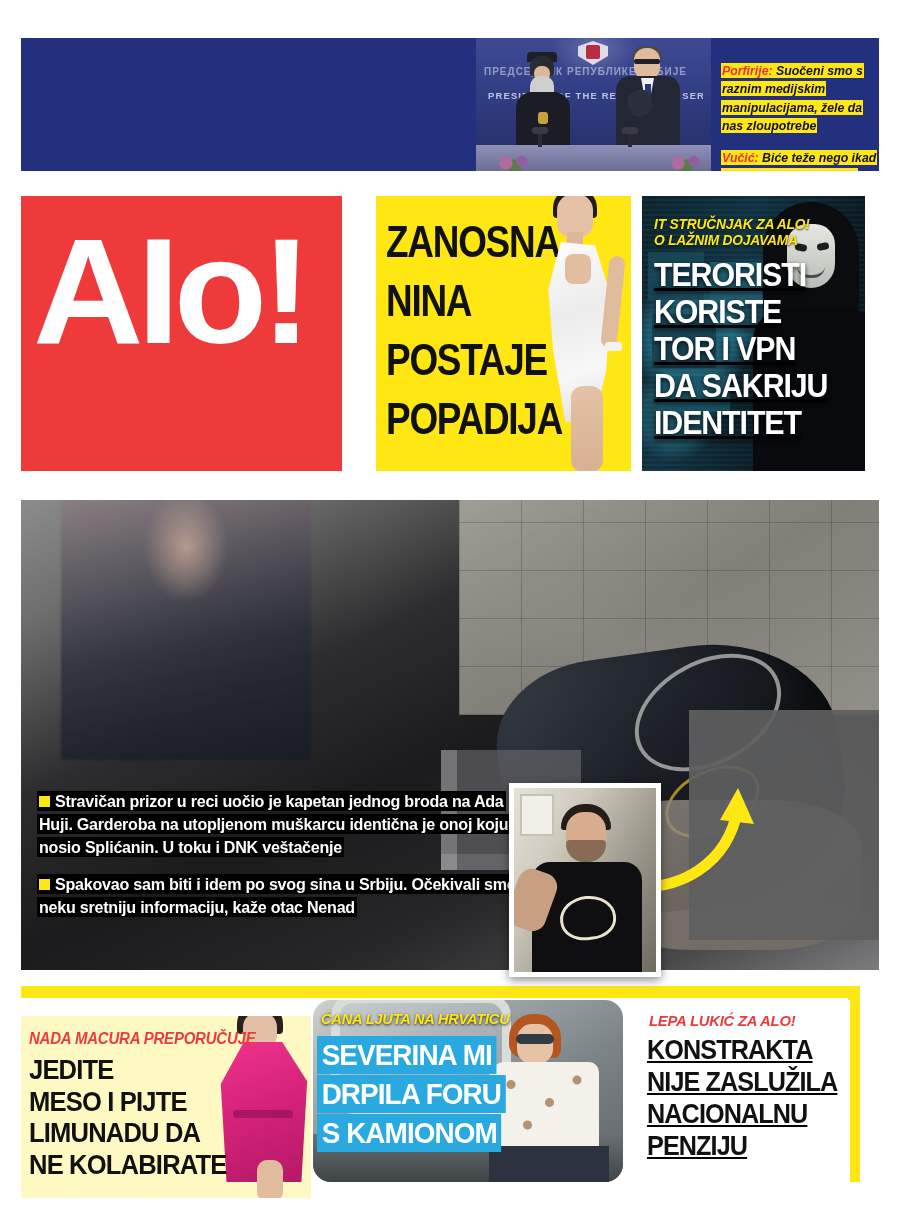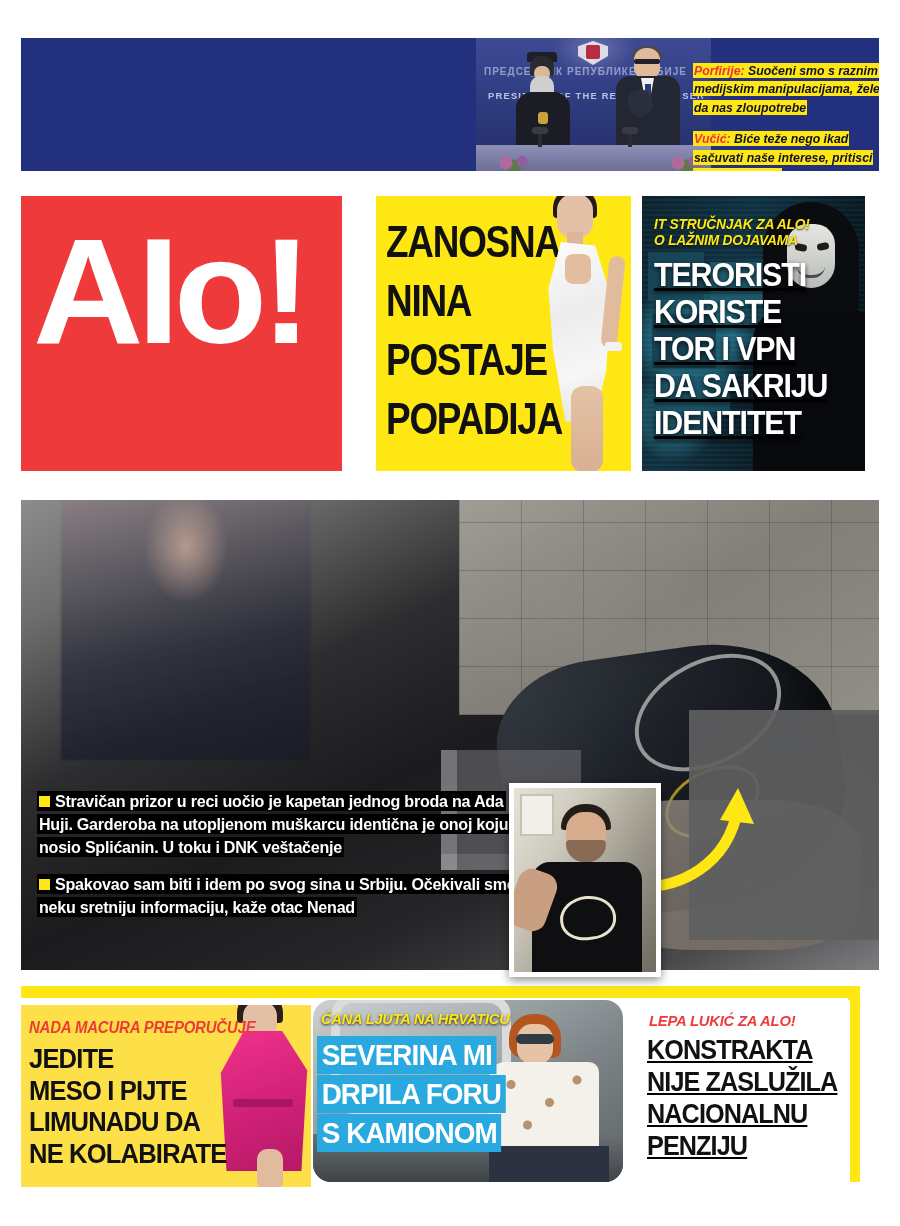--- a/index.html
+++ b/index.html
@@ -104,21 +104,21 @@
   .tb-mic:before{content:""; position:absolute; left:-6px; top:-4px; width:16px; height:7px;
     background:#3a3a45; border-radius:3px;}
   .tb-flowers{ position:absolute; bottom:0; width:40px; height:16px;
     background:radial-gradient(circle at 30% 50%, #b06a9d 0 6px, transparent 7px),
                radial-gradient(circle at 70% 40%, #8f5fa0 0 5px, transparent 6px),
                radial-gradient(circle at 50% 75%, #5c7a4a 0 7px, transparent 8px);}
 
   .tb-right{
     position:absolute; left:672px; top:22px; width:190px;
   }
-  .quote-block{ margin-bottom:13px; }
+  .quote-block{ margin-bottom:13px;margin-left:28px; }
   .quote-line{
     display:inline; background:#ffe714; color:#10102a;
     font-style:italic; font-weight:bold; font-size:12.3px; line-height:15.6px;
     box-decoration-break:clone; -webkit-box-decoration-break:clone;
     padding:0.5px 1px;
   }
   .q-name{ color:#ed2e3d; font-weight:bold; font-style:italic; }
 
   
   .logo-box{
@@ -410,21 +410,21 @@
   .arrow-svg{
     position:absolute; left:620px; top:780px; width:170px; height:140px; z-index:5;
     pointer-events:none;
   }
 
   
   .bottom{ position:absolute; left:21px; top:986px; width:858px; height:196px; }
   .yellow-top{ position:absolute; left:0; top:0; width:839px; height:12px; background:#ffe714; }
   .yellow-right{ position:absolute; left:827px; top:0; width:12px; height:196px; background:#ffe714; }
 
-  .b1{ position:absolute; left:0; top:19px; width:290px; height:182px; background:#fde047; overflow:hidden;text-decoration:underline;}
+  .b1{ position:absolute; left:0; top:30px; width:290px; height:182px; background:#fef9c3; overflow:hidden;text-decoration:underline;}
   .b1-kicker{
     position:absolute; left:8px; top:14px; color:#ee3a3a; font-weight:bold; font-style:italic;
     font-size:15.6px; letter-spacing:-0.2px; white-space:nowrap; transform:scaleX(0.96);
     transform-origin:left center;
   }
   .b1-head{ position:absolute; left:8px; top:38px; width:230px; }
   .b1-head span{
     display:block; color:#111; font-weight:bold; font-size:27.5px; line-height:31.5px;
     letter-spacing:-0.9px; white-space:nowrap; transform:scaleX(0.93); transform-origin:left center;
   }

